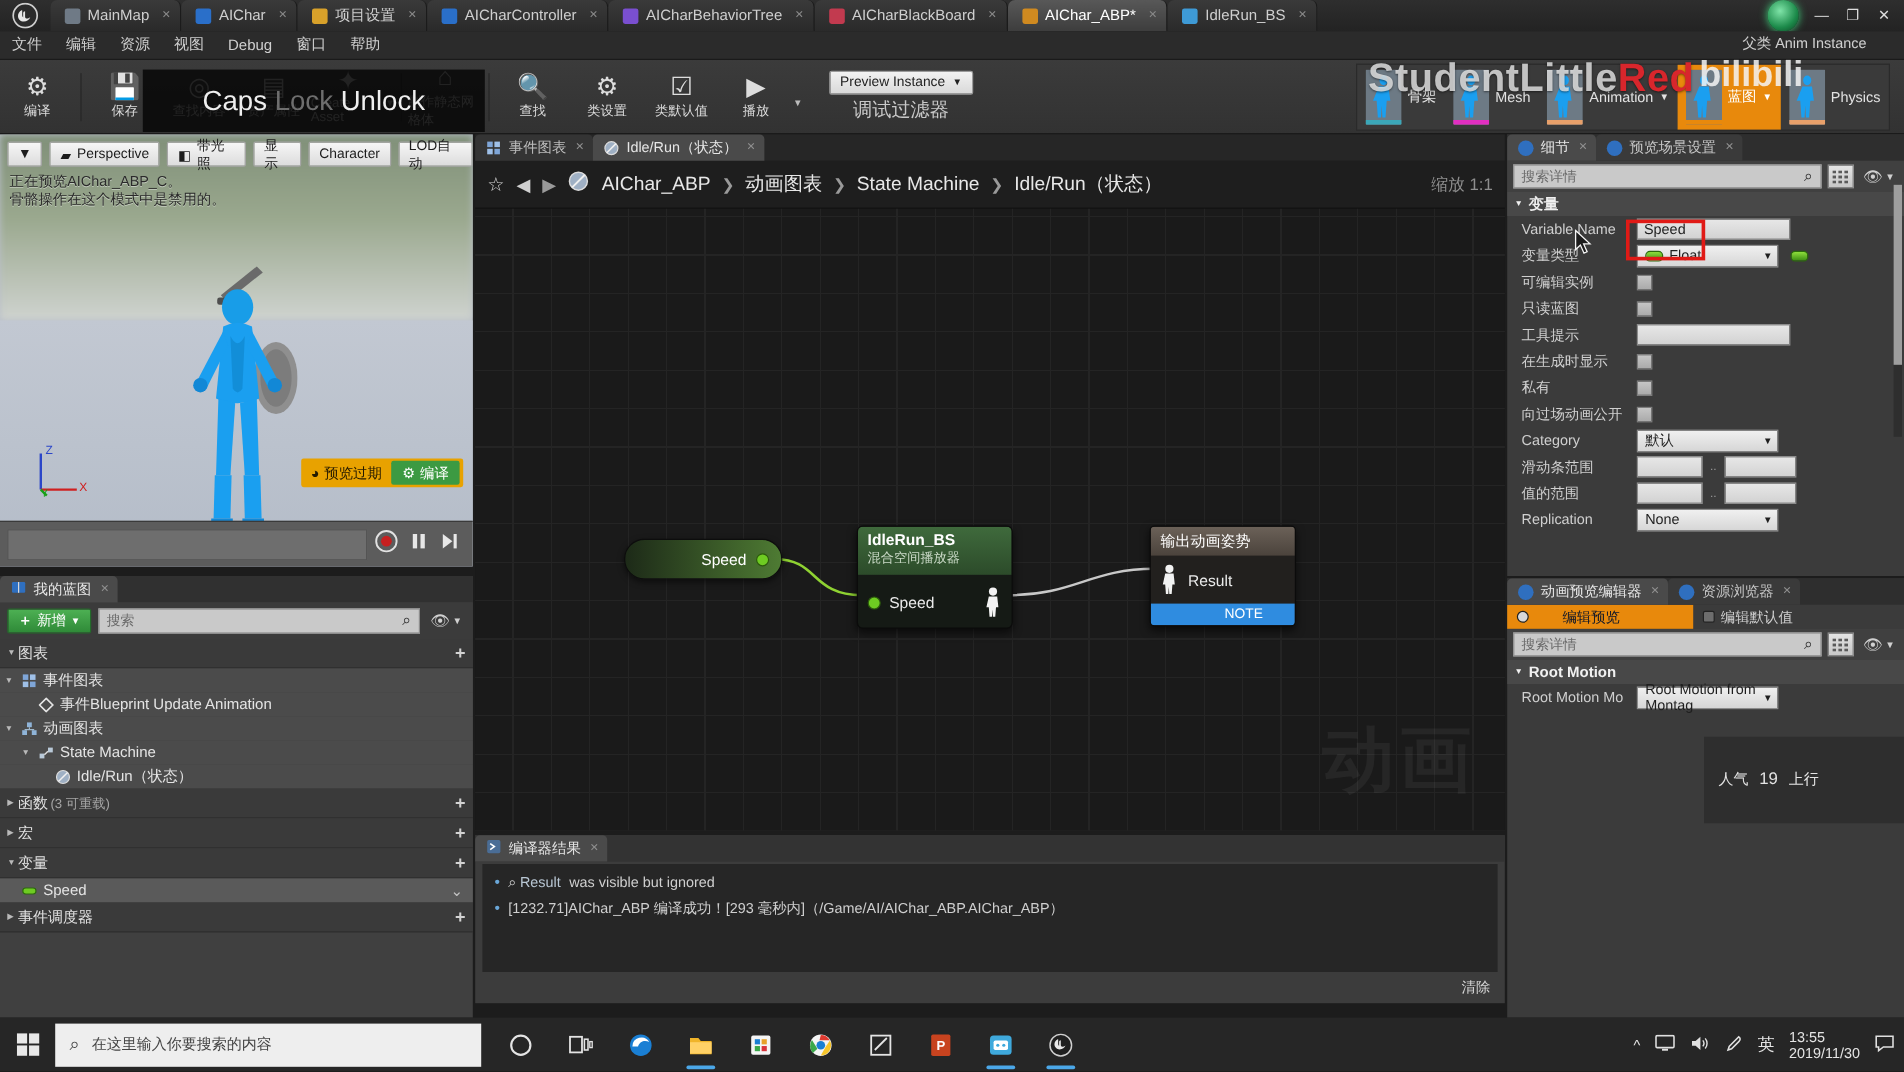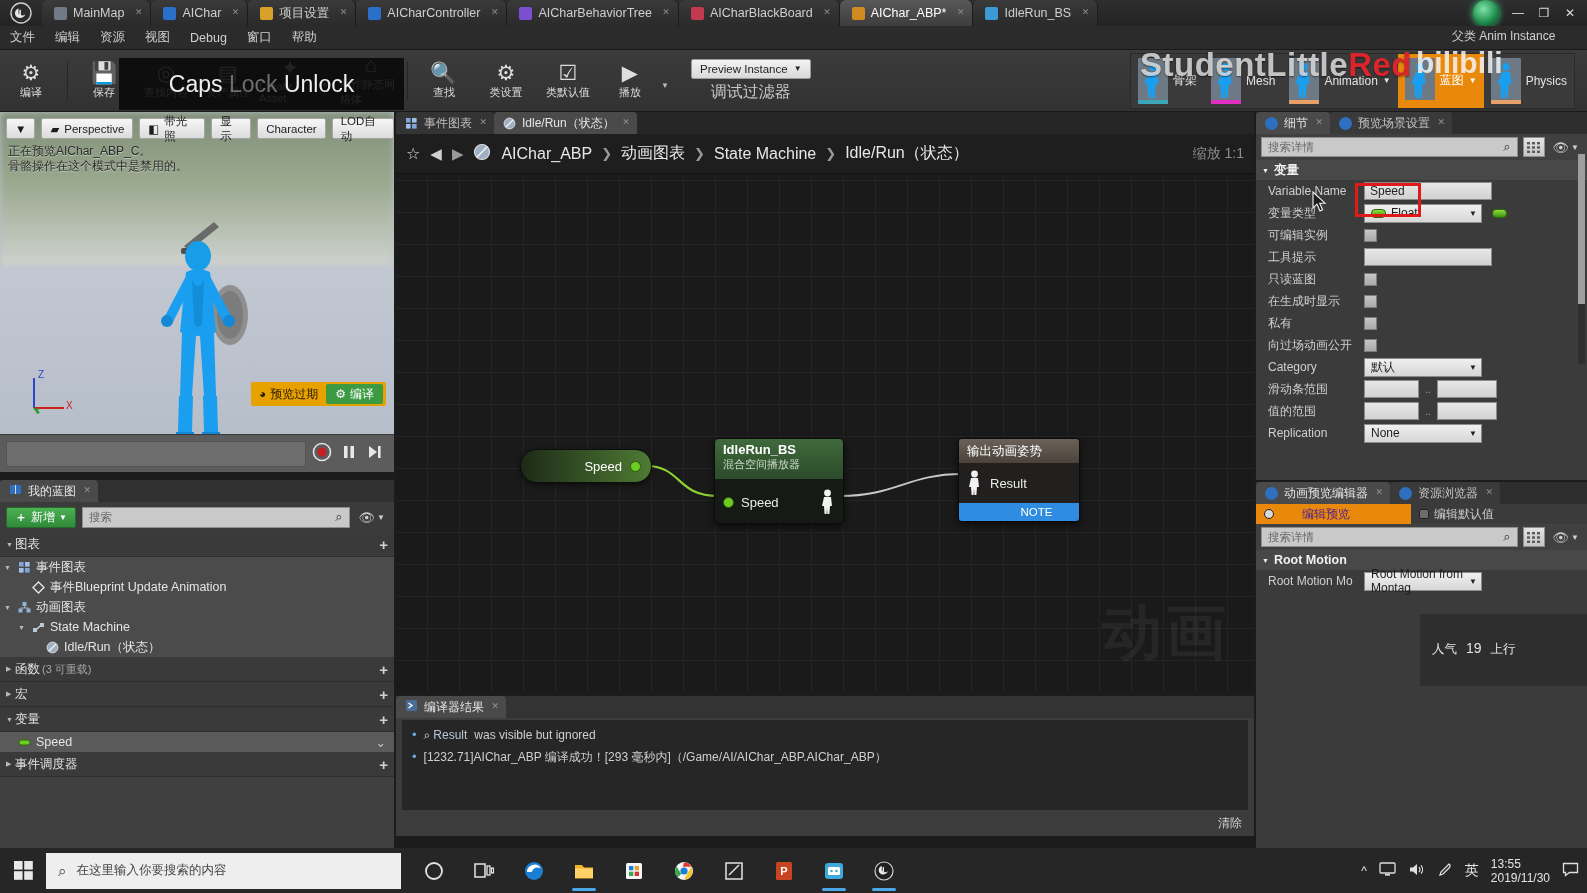--- a/index.html
+++ b/index.html
@@ -202,21 +202,21 @@
   .greenchip { width:15px; height:9px; border-radius:4px; background:linear-gradient(#8ede3c,#3f8f14);
                border:1px solid #2c6b0c; flex:none; }
   .redbox { position:absolute; left:1355px; top:183px; width:66px; height:34px;
             border:3px solid #e01a16; z-index:25; pointer-events:none; }
   .cursor { position:absolute; left:1312px; top:191px; z-index:26; }
   .dscroll { position:absolute; right:2px; top:42px; width:7px; height:210px; background:#2e2e2e; }
   .dscroll i { display:block; width:7px; height:150px; background:#9e9e9e; }
 
   .radiorow { height:20px; display:flex; align-items:center; background:#3b3b3b; }
   .rtab { height:20px; display:flex; align-items:center; gap:5px; padding:0 8px; font-size:12px; }
-  .rtab.on { background:#e8890c; color:#4c1d95; flex:none; width:155px;gap:28px; }
+  .rtab.on { background:#e8890c; color:#0f172a; flex:none; width:155px;gap:28px; }
   .rtab.off { color:#cfcfcf; }
   .rdot { width:10px; height:10px; border-radius:50%; border:1px solid #222;
           background:#d8d8d8; flex:none; }
   .rdot.offd { background:#6d6d6d; border-radius:2px; }
 
   
   .biliov { position:absolute; left:1420px; top:614px; width:167px; height:72px;
             background:rgba(45,45,45,.93); z-index:20; }
   .biliov .row { position:absolute; left:12px; top:26px; display:flex; align-items:baseline;
                  gap:9px; font-size:12.5px; color:#e4e4e4; white-space:nowrap; }
@@ -821,31 +821,31 @@
             <span class="greenchip" style="margin-left: 4px;"></span>
           </span>
         </div>
         <div class="prow">
           <span class="pl">可编辑实例</span>
           <span class="pv">
             <span class="cbx"></span>
           </span>
         </div>
         <div class="prow">
+          <span class="pl">只读蓝图</span>
+          <span class="pv">
+            <span class="cbx"></span>
+          </span>
+        </div>
+        <div class="prow">
           <span class="pl">工具提示</span>
           <span class="pv">
             <span class="txtfield" style="flex: 1 1 0%; max-width: 128px;">
               <span></span>
             </span>
-          </span>
-        </div>
-        <div class="prow">
-          <span class="pl">只读蓝图</span>
-          <span class="pv">
-            <span class="cbx"></span>
           </span>
         </div>
         <div class="prow">
           <span class="pl">在生成时显示</span>
           <span class="pv">
             <span class="cbx"></span>
           </span>
         </div>
         <div class="prow">
           <span class="pl">私有</span>

